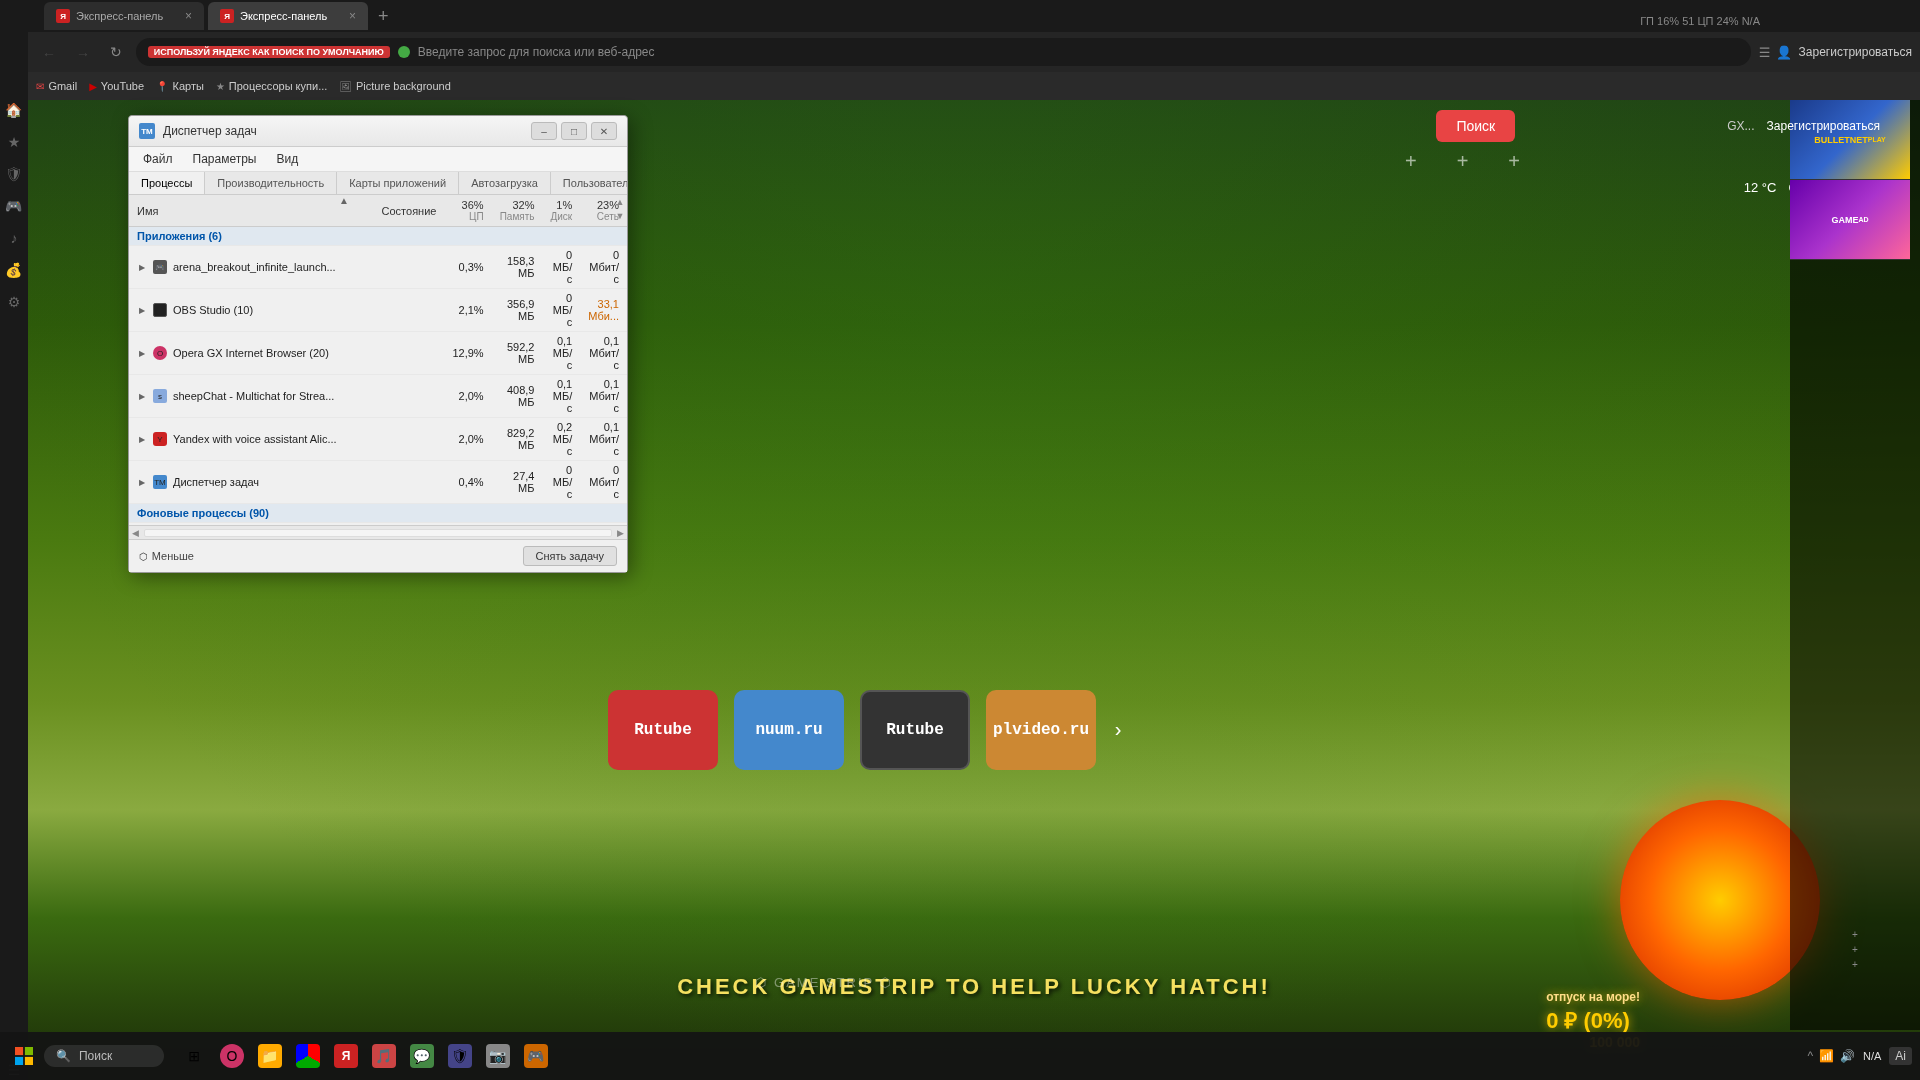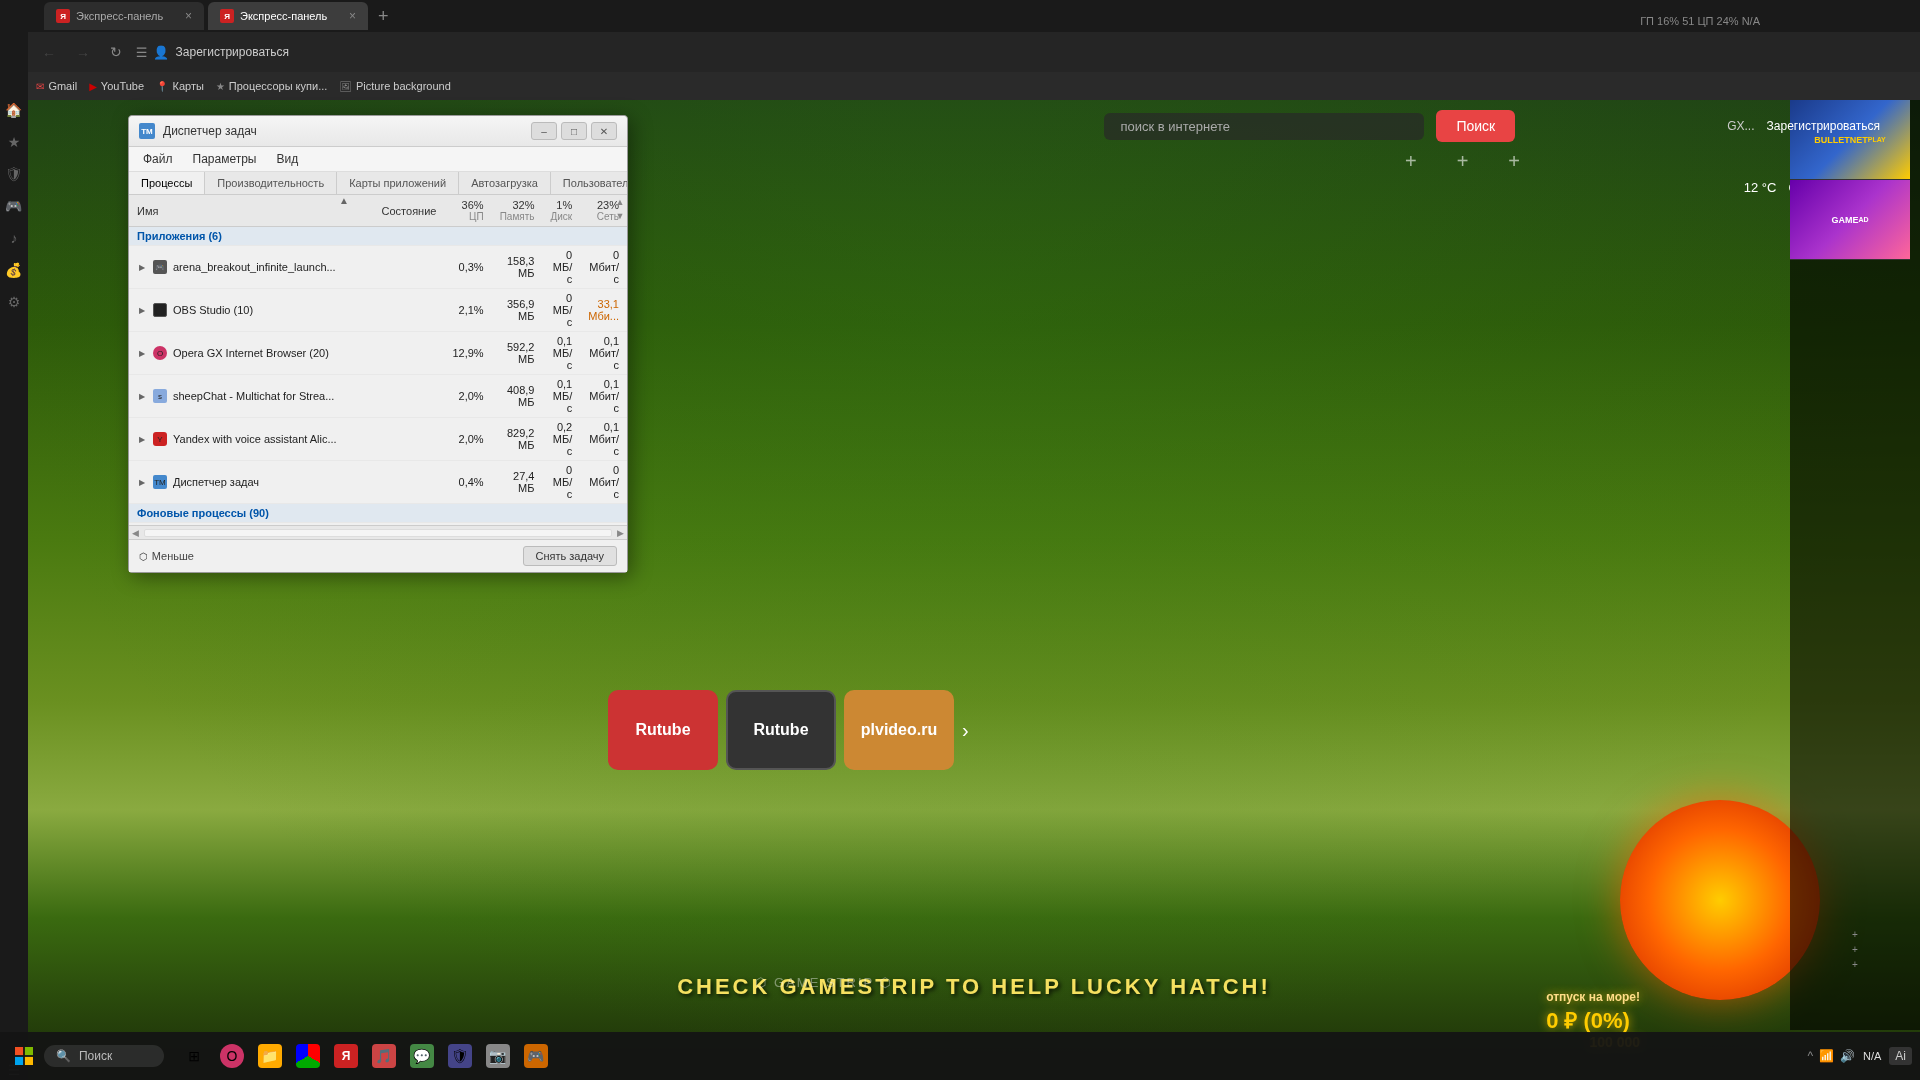--- a/index.html
+++ b/index.html
@@ -553,21 +553,22 @@
       white-space: nowrap;
     }
 
     
     .video-sites {
       position: absolute;
       bottom: 310px;
       left: 580px;
       display: flex;
       align-items: center;
-      gap: 8px;
+      gap: 16px;
+      font-family: Liberation Mono, monospace;
     }
 
     .video-site-card {
       width: 110px;
       height: 80px;
       border-radius: 10px;
       display: flex;
       align-items: center;
       justify-content: center;
       font-size: 16px;
@@ -688,20 +689,25 @@
       <span style="color:#888;font-size:11px;">
         <span>ГП 16%</span> <span>51</span> <span>ЦП 24%</span> <span>N/A</span>
       </span>
     </div>
   </div>
 
   <div class="nav-bar">
     <button class="nav-btn disabled">←</button>
     <button class="nav-btn disabled">→</button>
     <button class="nav-btn">↻</button>
+    <div class="address-bar">
+      <span class="search-badge">ИСПОЛЬЗУЙ ЯНДЕКС КАК ПОИСК ПО УМОЛЧАНИЮ</span>
+      <span class="search-badge-green"></span>
+      <span class="address-text">Введите запрос для поиска или веб-адрес</span>
+    </div>
     <div class="nav-icons-right">
       <span style="color:#888;font-size:13px;cursor:pointer;">☰</span>
       <span style="color:#888;font-size:13px;cursor:pointer;">👤</span>
       <button style="background:none;border:none;color:#ccc;font-size:12px;cursor:pointer;">Зарегистрироваться</button>
     </div>
   </div>
 
   <div class="bookmarks-bar">
     <div class="bookmark-item">
       <span style="color:#e84444;font-size:10px;">✉</span>
@@ -721,41 +727,39 @@
     </div>
     <div class="bookmark-item">
       <span style="color:#888;font-size:10px;">🖼</span>
       <span>Picture background</span>
     </div>
   </div>
 
   <div class="content-area">
 
     <div style="position:absolute;top:10px;right:40px;display:flex;align-items:center;gap:12px;z-index:10;">
-      <div style="background:rgba(40,40,40,0.7);border-radius:6px;padding:6px 16px;color:#aaa;font-size:13px;width:320px;">
-        <span>поиск в интернете</span>
-      </div>
       <button class="search-btn-main">Поиск</button>
       <span style="color:#ccc;font-size:12px;cursor:pointer;margin-left:200px;">GX...</span>
       <button style="background:none;border:none;color:#fff;font-size:12px;cursor:pointer;">Зарегистрироваться</button>
     </div>
 
     <div style="position:absolute;top:80px;right:100px;color:#fff;font-size:13px;display:flex;gap:12px;align-items:center;">
       <span>12 °C</span>
       <span>Осло</span>
     </div>
 
     <div style="position:absolute;top:50px;right:400px;display:flex;gap:40px;">
       <div style="color:#fff;font-size:20px;cursor:pointer;opacity:0.6;">+</div>
       <div style="color:#fff;font-size:20px;cursor:pointer;opacity:0.6;">+</div>
       <div style="color:#fff;font-size:20px;cursor:pointer;opacity:0.6;">+</div>
     </div>
 
     <div class="video-sites">
       <div class="video-site-card rutube">Rutube</div>
+      <div class="video-site-card nuum">nuum.ru</div>
       <div class="video-site-card rutube2">Rutube</div>
       <div class="video-site-card plvideo">plvideo.ru</div>
       <div style="color:#fff;font-size:20px;cursor:pointer;">›</div>
     </div>
 
     <div class="game-text">CHECK GAMESTRIP TO HELP LUCKY HATCH!</div>
 
     <div class="gamestrip-logo">⬡ GAME STRIP ⬡</div>
 
     <div class="right-game-img"></div>

